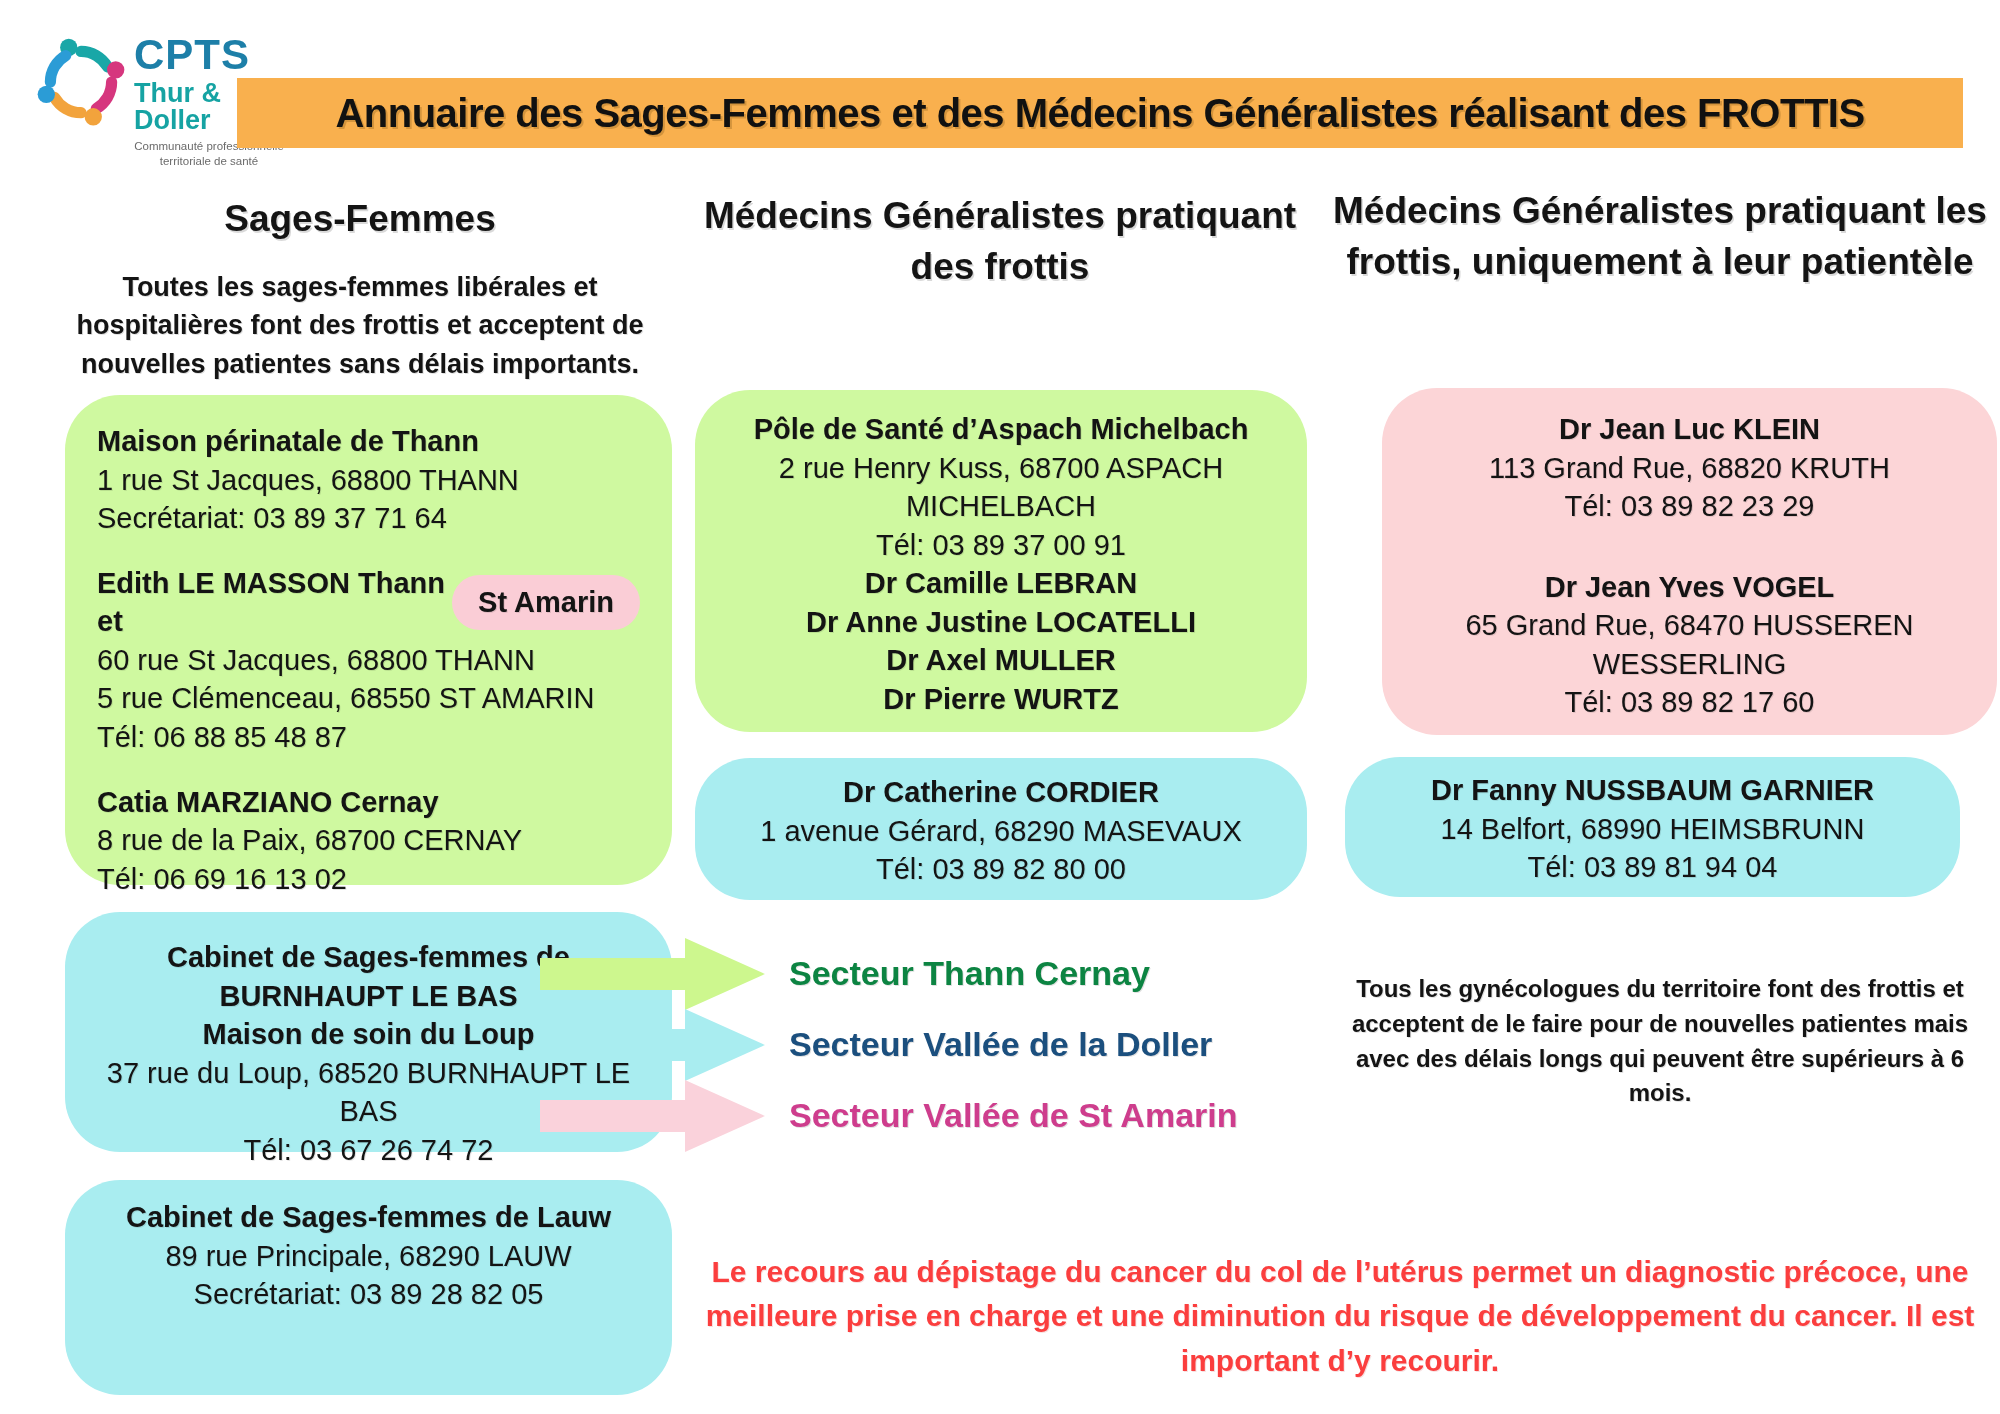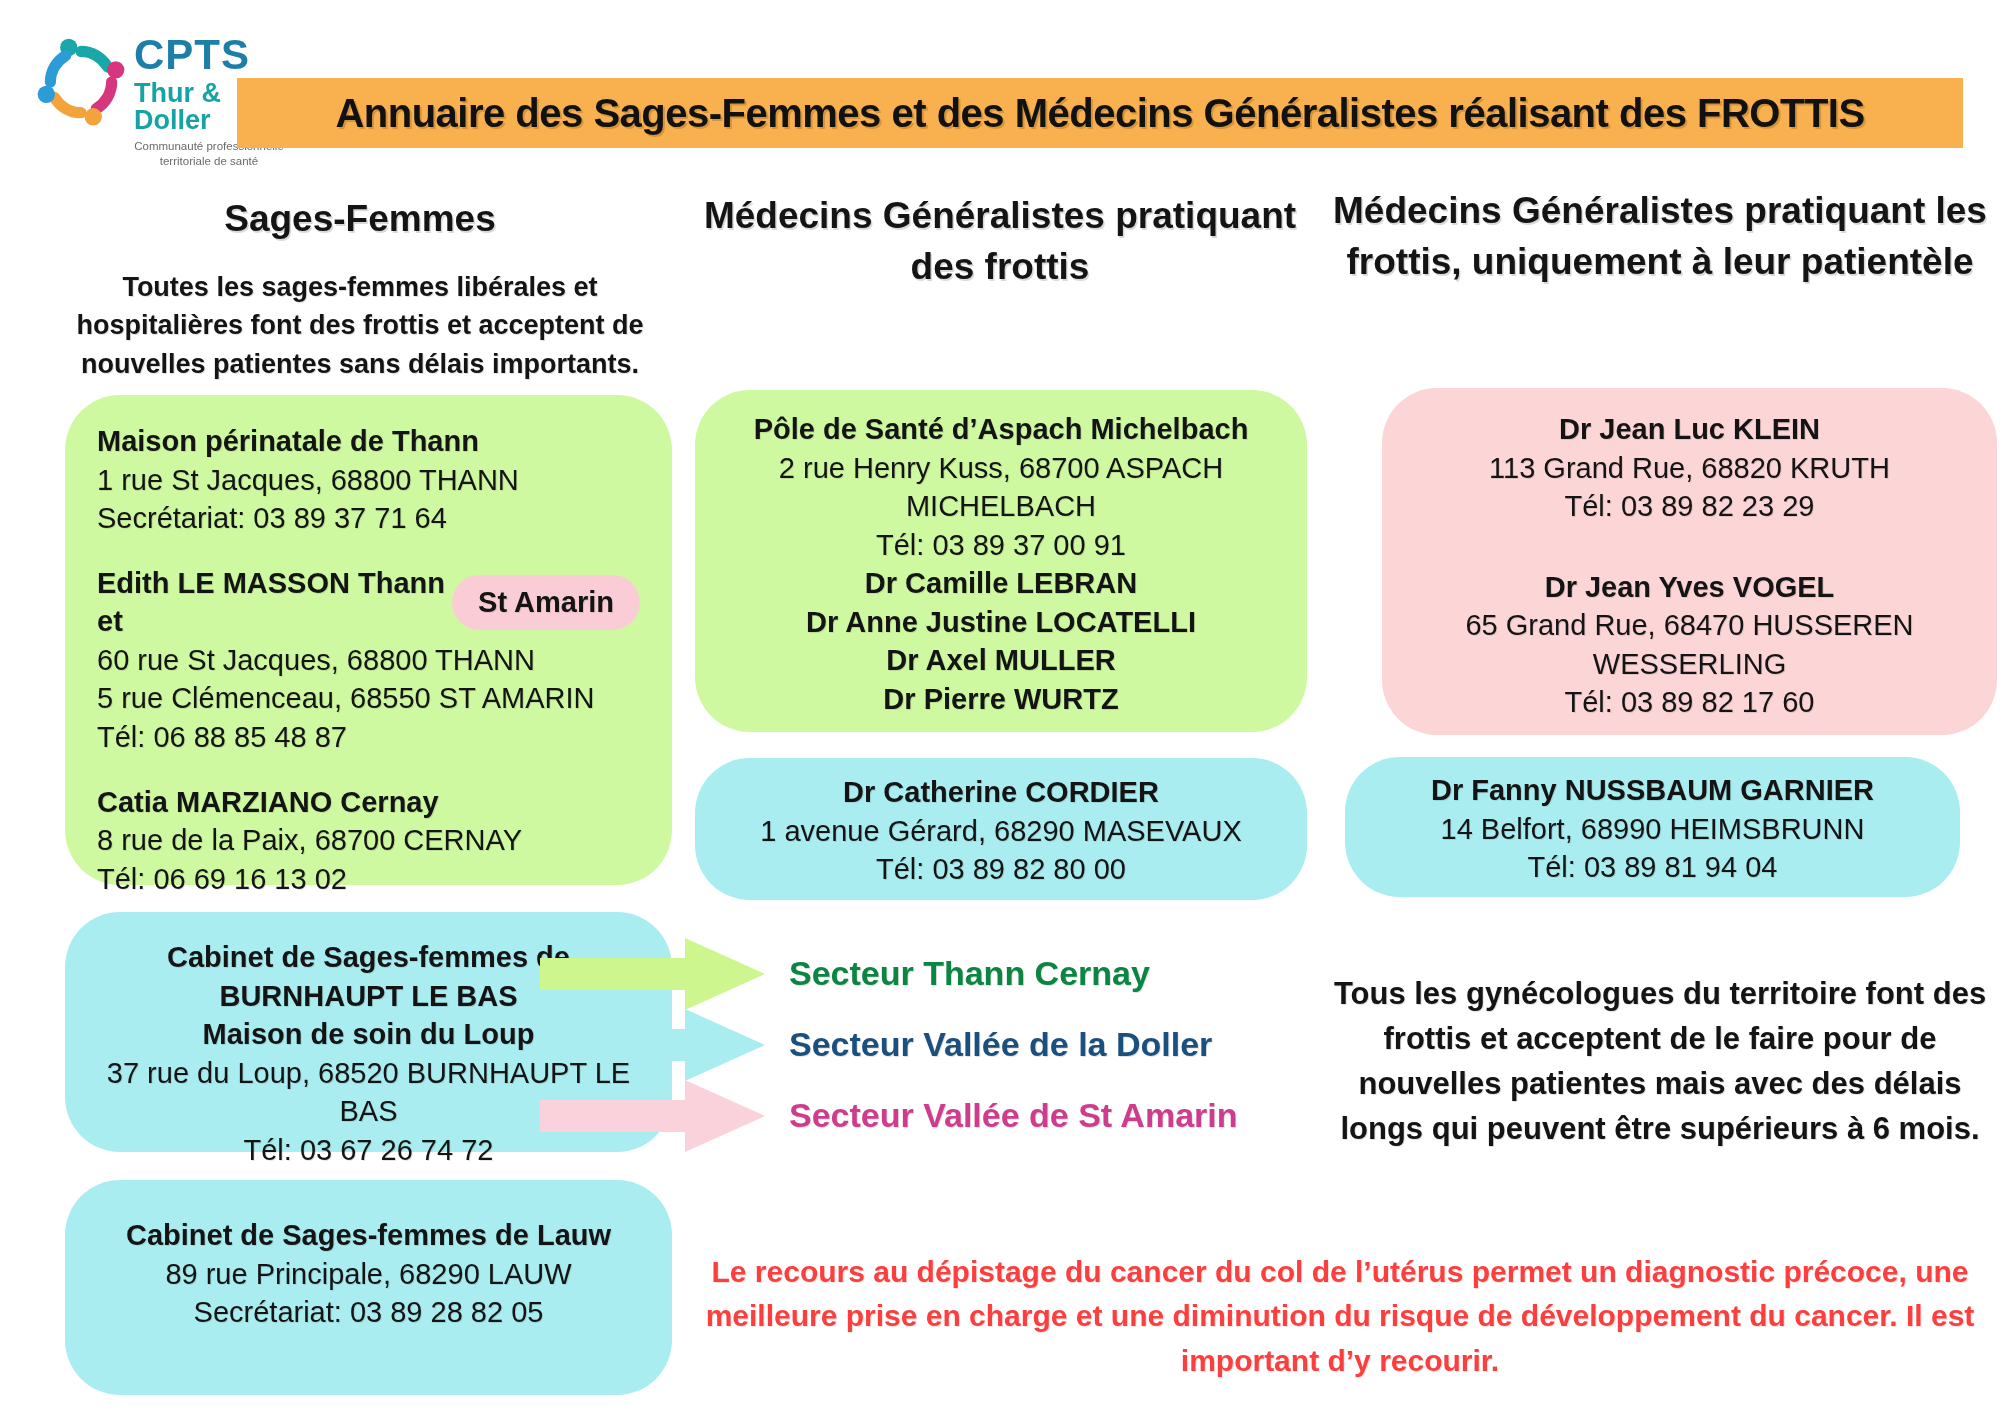--- a/index.html
+++ b/index.html
@@ -41,21 +41,21 @@
   
   .legend{position:absolute;left:540px;top:938px;}
   .legend-row{display:flex;align-items:center;height:71px;}
   .legend-row svg{flex:0 0 auto;}
   .legend-label{margin-left:24px;font-size:34px;font-weight:700;white-space:nowrap;
                 text-shadow:1px 1px 0 rgba(0,0,0,0.12);}
   .lg0{color:#0C8442;}
   .lg1{color:#1B4F7E;}
   .lg2{color:#CE3D8D;}
 
-  .note{position:absolute;left:1330px;top:972px;width:660px;font-size:31px;font-weight:700;
+  .note{position:absolute;left:1330px;top:972px;width:660px;font-size:24px;font-weight:700;
         text-align:center;line-height:1.45;text-shadow:1px 1px 0 rgba(0,0,0,0.12);}
 
   .warning{position:absolute;left:670px;top:1250px;width:1340px;font-size:30px;font-weight:700;
            color:#FB3E3E;text-align:center;line-height:1.48;text-shadow:1px 1px 0 rgba(180,0,0,0.12);}
 </style>
 </head>
 <body>
 
 <div class="page">
 
@@ -115,21 +115,21 @@
     </div>
   </div>
 
   <div class="box cyan center" style="left:65px;top:912px;width:607px;height:240px;padding:26px 20px;">
     <div class="bold">Cabinet de Sages-femmes de BURNHAUPT LE BAS</div>
     <div class="bold">Maison de soin du Loup</div>
     <div>37 rue du Loup, 68520 BURNHAUPT LE BAS</div>
     <div>Tél: 03 67 26 74 72</div>
   </div>
 
-  <div class="box cyan center" style="left:65px;top:1180px;width:607px;height:215px;padding:36px 20px;">
+  <div class="box cyan center" style="left:65px;top:1180px;width:607px;height:215px;padding:18px 20px;">
     <div class="bold">Cabinet de Sages-femmes de Lauw</div>
     <div>89 rue Principale, 68290 LAUW</div>
     <div>Secrétariat: 03 89 28 82 05</div>
   </div>
 
   <div class="col-title" style="left:690px;top:190px;width:620px;">Médecins Généralistes pratiquant des frottis</div>
 
   <div class="box green center" style="left:695px;top:390px;width:612px;height:342px;padding:20px 26px;">
     <div class="bold">Pôle de Santé d’Aspach Michelbach</div>
     <div>2 rue Henry Kuss, 68700 ASPACH MICHELBACH</div>

